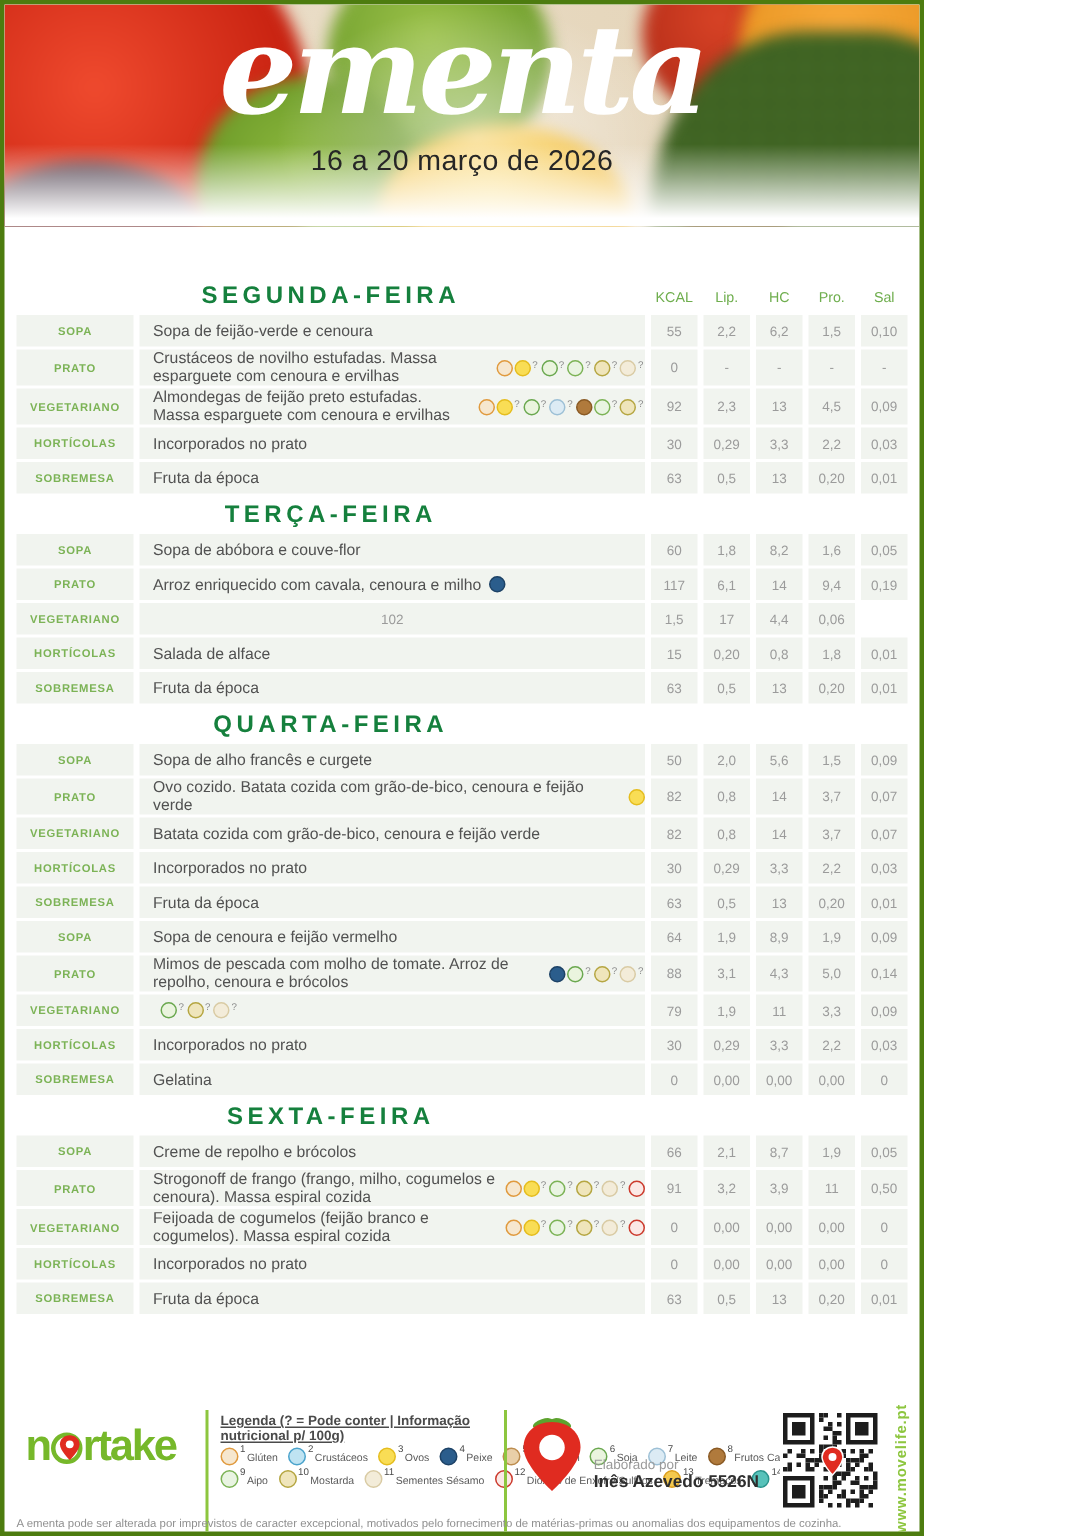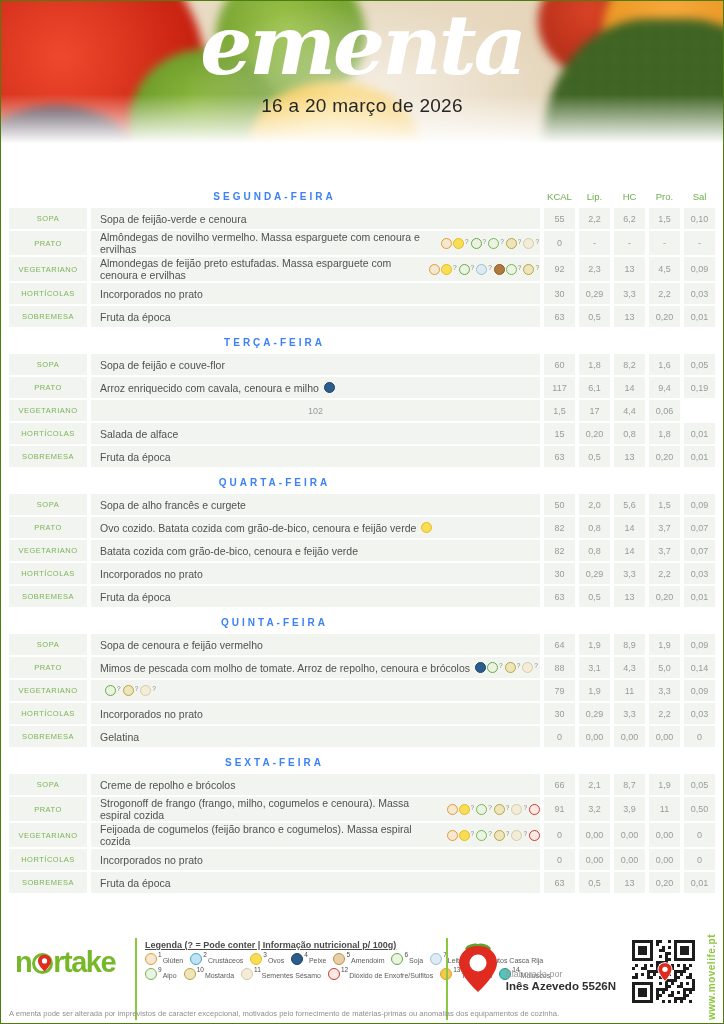--- a/index.html
+++ b/index.html
@@ -1,18 +1,18 @@
 <!DOCTYPE html>
 <html><head>
 <meta charset="utf-8">
 <style>
   * { margin:0; padding:0; box-sizing:border-box; }
   html,body { background:#fff; }
   body { font-family:"Liberation Sans", sans-serif; }
-  .page { position:relative; width:724px; height:1024px; background:#fff; border:1px solid #4d7c0f; overflow:hidden; }
+  .page { position:relative; width:616px; height:1024px; background:#fff; border:3px solid #4d7c0f; overflow:hidden; }
 
   
   .hero { position:relative; height:148px; overflow:hidden;
           background:linear-gradient(90deg,#e6d6bb,#e9dcc6 35%,#e6d7bd 65%,#e3d2b6); }
   .blob { position:absolute; filter:blur(5px); }
   .b-pepper     { left:-45px;  top:-55px;  width:250px; height:290px; border-radius:45%; background:radial-gradient(circle at 42% 38%, #ef4a2e, #c6200f 60%, #8f140a); }
   .b-gtom1      { left:215px;  top:-35px;  width:150px; height:140px; border-radius:50%; background:radial-gradient(circle at 45% 40%, #9cc24a, #6f9e2c 70%, #557c1e); }
   .b-gtom2      { left:128px;  top:48px;   width:150px; height:150px; border-radius:50%; background:radial-gradient(circle at 45% 40%, #8db83e, #629222 70%, #4a7318); }
   .b-leaf       { left:-20px;  top:105px;  width:150px; height:90px;  border-radius:50%; background:#473a49; }
   .b-ytom       { left:248px;  top:80px;   width:170px; height:130px; border-radius:50%; background:radial-gradient(circle at 45% 35%, #f8cf4e, #f0b21e 65%, #d89a10); }
@@ -30,27 +30,27 @@
   .hero-title  { position:absolute; top:-4px; left:0; right:0; text-align:center;
                  font-family:"DejaVu Serif", serif; font-style:italic; font-weight:bold;
                  font-size:82px; color:#fff; letter-spacing:-3px; }
   .hero-date   { position:absolute; top:94px; left:0; right:0; text-align:center;
                  font-size:19px; color:#262626; font-weight:500; letter-spacing:.3px; }
 
   
   .menu { padding:32px 8px 0 8px; }
   .day-head { display:grid; grid-template-columns:78px 1fr repeat(5,31px); column-gap:4px;
               align-items:center; height:24px; margin-top:3px; }
-  .day-title { grid-column:1 / 3; text-align:center; font-size:10px; font-weight:bold;
-               color:#3b82f6; letter-spacing:3px; }
+  .day-title { grid-column:1 / 3; text-align:center; font-size:16px; font-weight:bold;
+               color:#15803d; letter-spacing:3px; }
   .col-h { text-align:center; font-size:9.5px; color:#6fae4e; font-weight:500; }
   .mrow { display:grid; grid-template-columns:78px 1fr repeat(5,31px); column-gap:4px;
           margin-bottom:2px; }
   .mrow > div { background:#f1f4ef; min-height:21px; display:flex; align-items:center; }
-  .c-label { justify-content:center; font-size:7.5px; font-weight:normal; color:#7cb356;
+  .c-label { justify-content:center; font-size:7.5px; font-weight:bold; color:#7cb356;
              letter-spacing:.5px; text-transform:uppercase; }
   .c-desc  { padding-left:9px; font-size:10.5px; color:#515151; }
   .c-num   { justify-content:center; font-size:9px; color:#9b9b9b; }
   .icons { display:inline-flex; align-items:center; margin-left:5px; gap:1px; }
   .alg { display:inline-block; width:11px; height:11px; border-radius:50%; border:1.5px solid; }
   .alg-q { font-size:6.5px; color:#8a8a8a; margin:-4px 1px 0 0; }
 
   
   .footer { position:absolute; left:0; right:0; top:925px; height:99px; padding:8px 6px 0 14px; }
   .foot-main { display:flex; align-items:flex-start; }
@@ -115,21 +115,21 @@
         </div>
         <div class="c-num">55</div>
         <div class="c-num">2,2</div>
         <div class="c-num">6,2</div>
         <div class="c-num">1,5</div>
         <div class="c-num">0,10</div>
       </div>
       <div class="mrow">
         <div class="c-label">PRATO</div>
         <div class="c-desc">
-          <span>Almôndegas de novilho vermelho. Massa esparguete com cenoura e ervilhas</span>
+          <span>Crustáceos de novilho estufadas. Massa esparguete com cenoura e ervilhas</span>
           <span class="icons">
             <span class="alg" style="background: rgb(246, 231, 207); border-color: rgb(224, 154, 62);"></span>
             <span class="alg" style="background: rgb(249, 221, 85); border-color: rgb(229, 189, 30);"></span>
             <span class="alg-q">?</span>
             <span class="alg" style="background: rgb(234, 244, 222); border-color: rgb(106, 168, 79);"></span>
             <span class="alg-q">?</span>
             <span class="alg" style="background: rgb(233, 244, 226); border-color: rgb(124, 179, 86);"></span>
             <span class="alg-q">?</span>
             <span class="alg" style="background: rgb(239, 229, 187); border-color: rgb(181, 166, 66);"></span>
             <span class="alg-q">?</span>
@@ -194,21 +194,21 @@
         <div class="day-title">TERÇA-FEIRA</div>
         <div class="col-h"></div>
         <div class="col-h"></div>
         <div class="col-h"></div>
         <div class="col-h"></div>
         <div class="col-h"></div>
       </div>
       <div class="mrow">
         <div class="c-label">SOPA</div>
         <div class="c-desc">
-          <span>Sopa de feijão e couve-flor</span>
+          <span>Sopa de abóbora e couve-flor</span>
         </div>
         <div class="c-num">60</div>
         <div class="c-num">1,8</div>
         <div class="c-num">8,2</div>
         <div class="c-num">1,6</div>
         <div class="c-num">0,05</div>
       </div>
       <div class="mrow">
         <div class="c-label">PRATO</div>
         <div class="c-desc">
@@ -311,28 +311,20 @@
       <div class="mrow">
         <div class="c-label">SOBREMESA</div>
         <div class="c-desc">
           <span>Fruta da época</span>
         </div>
         <div class="c-num">63</div>
         <div class="c-num">0,5</div>
         <div class="c-num">13</div>
         <div class="c-num">0,20</div>
         <div class="c-num">0,01</div>
-      </div>
-      <div class="day-head">
-        <div class="day-title">QUINTA-FEIRA</div>
-        <div class="col-h"></div>
-        <div class="col-h"></div>
-        <div class="col-h"></div>
-        <div class="col-h"></div>
-        <div class="col-h"></div>
       </div>
       <div class="mrow">
         <div class="c-label">SOPA</div>
         <div class="c-desc">
           <span>Sopa de cenoura e feijão vermelho</span>
         </div>
         <div class="c-num">64</div>
         <div class="c-num">1,9</div>
         <div class="c-num">8,9</div>
         <div class="c-num">1,9</div>

